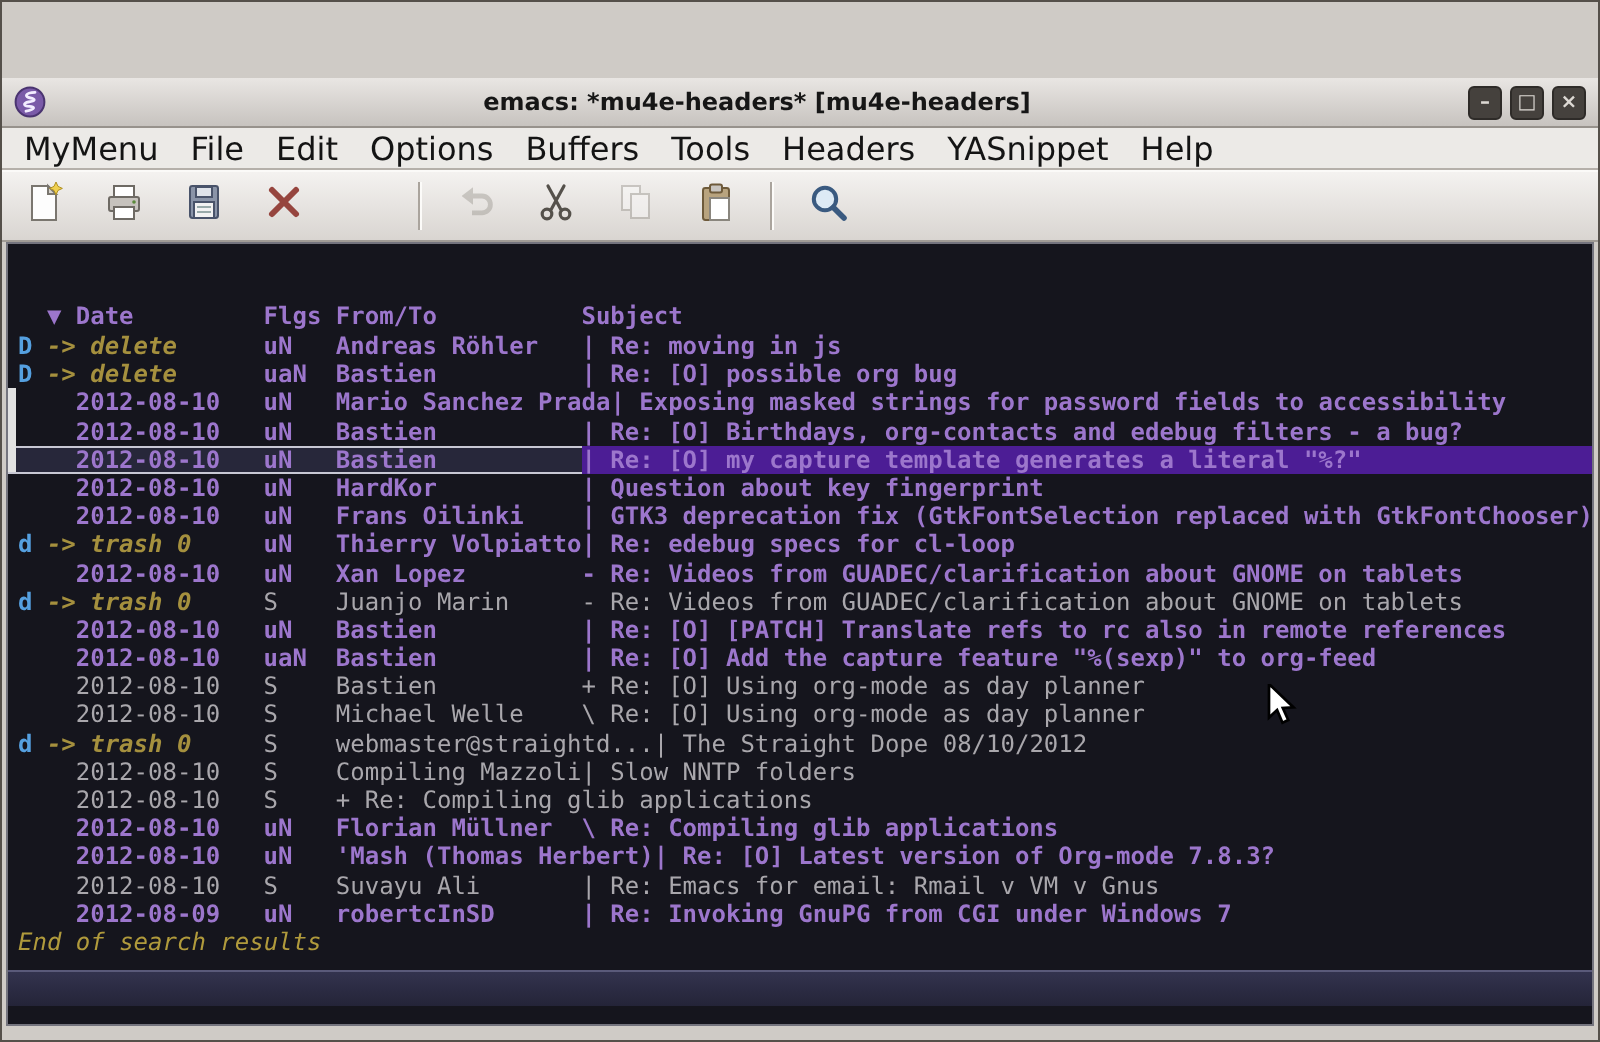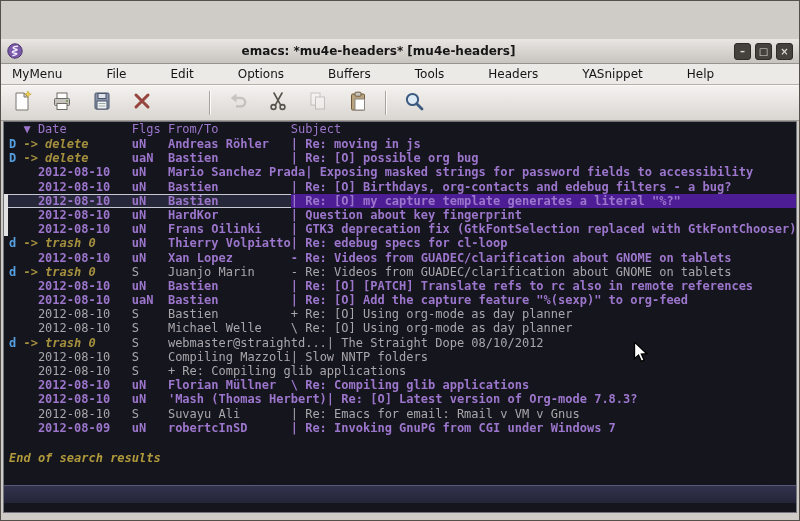--- a/index.html
+++ b/index.html
@@ -17,58 +17,58 @@
     background:linear-gradient(#e9e6e3,#c7c3bf);border-bottom:1px solid #97928c;margin-top:38px;}
   .app-icon{width:16px;height:16px;margin-right:6px;display:inline-flex;}
   .title{flex:1;text-align:center;font-size:12px;font-weight:bold;color:#161616;
     white-space:nowrap;overflow:hidden;}
   .win-buttons{display:flex;gap:4px;margin-left:6px;}
   .win-btn{width:17px;height:17px;background:#45413d;border:1px solid #2e2b28;border-radius:3px;
     color:#dcd8d3;font-size:10px;line-height:15px;text-align:center;font-weight:bold;cursor:default;}
 
   
   .menubar{height:21px;flex:0 0 21px;display:flex;align-items:center;background:#eceae7;
-    border-bottom:1px solid #b5b0aa;font-size:12px;color:#141414;padding-left:3px;gap:28px;}
+    border-bottom:1px solid #b5b0aa;font-size:16px;color:#141414;padding-left:3px;}
   .menu-item{padding:2px 8px;white-space:nowrap;}
 
   
   .toolbar{height:36px;flex:0 0 36px;display:flex;align-items:center;gap:14px;padding:0 8px;
     background:linear-gradient(#f4f2f0,#d9d5d1);border-top:1px solid #fbfaf8;border-bottom:1px solid #a19c96;}
   .tool-btn{width:26px;height:26px;display:flex;align-items:center;justify-content:center;}
   .tool-btn.disabled{opacity:.38;}
   .tb-gap{width:26px;}
   .tb-sep{width:2px;height:24px;border-left:1px solid #aaa49d;border-right:1px solid #fcfbf9;}
 
   
   .frame{flex:1;display:flex;padding:0 2px 7px 2px;background:#cfcbc6;min-height:0;}
   .emacs-area{position:relative;flex:1;display:flex;flex-direction:column;background:var(--bg);
     border:1px solid #74747e;overflow:hidden;
     font-family:"DejaVu Sans Mono","Liberation Mono",monospace;font-size:12px;color:var(--read);}
 
   .header-line{height:15px;flex:0 0 15px;line-height:15px;display:flex;white-space:pre;
-    padding-left:5px;color:var(--unread);font-weight:normal;}
+    padding-left:5px;color:var(--unread);font-weight:bold;margin-top:29px;}
   .hdr{color:var(--unread);}
 
   .rows{flex:0 0 auto;}
   .row{height:14.2px;line-height:14.2px;display:flex;white-space:pre;padding-left:5px;overflow:hidden;}
   .row.unread{color:var(--unread);font-weight:bold;}
   .row.read{color:var(--read);}
   .row.current{background:var(--hl-bg);
     box-shadow:inset 0 1px 0 var(--hl-border), inset 0 -1px 0 var(--hl-border);}
   .row.current .c-subj{background:#4c1d95;box-shadow:0 1px 0 #cfcfdc;}
   .c-mark{width:2ch;color:var(--mark);font-weight:bold;}
   .c-date{width:15ch;flex:0 0 auto;}
   .c-date.date{padding-left:2ch;}
   .c-date.action{color:var(--action);font-style:italic;font-weight:bold;}
   .c-flags{width:5ch;flex:0 0 auto;}
   .c-from{min-width:17ch;flex:0 0 auto;}
   .c-subj{flex:1;overflow:hidden;}
 
   .end-line{height:14.2px;line-height:14.2px;padding-left:5px;white-space:pre;
-    color:var(--gold);font-style:italic;font-weight:bold;margin-top:16px;}
+    color:var(--gold);font-style:italic;font-weight:normal;}
   .filler{flex:1;}
 
   .scroll-thumb{position:absolute;left:0;top:72px;width:4px;height:42px;background:#e2e2e2;z-index:5;}
 
   
   .modeline{height:18px;flex:0 0 18px;line-height:16px;white-space:pre;overflow:hidden;padding-left:5px;
     background:linear-gradient(#33334e,#242438);border-top:1px solid #5a5a7a;color:var(--ml-fg);}
 
   .minibuffer{height:9px;flex:0 0 9px;background:var(--bg);}
 

